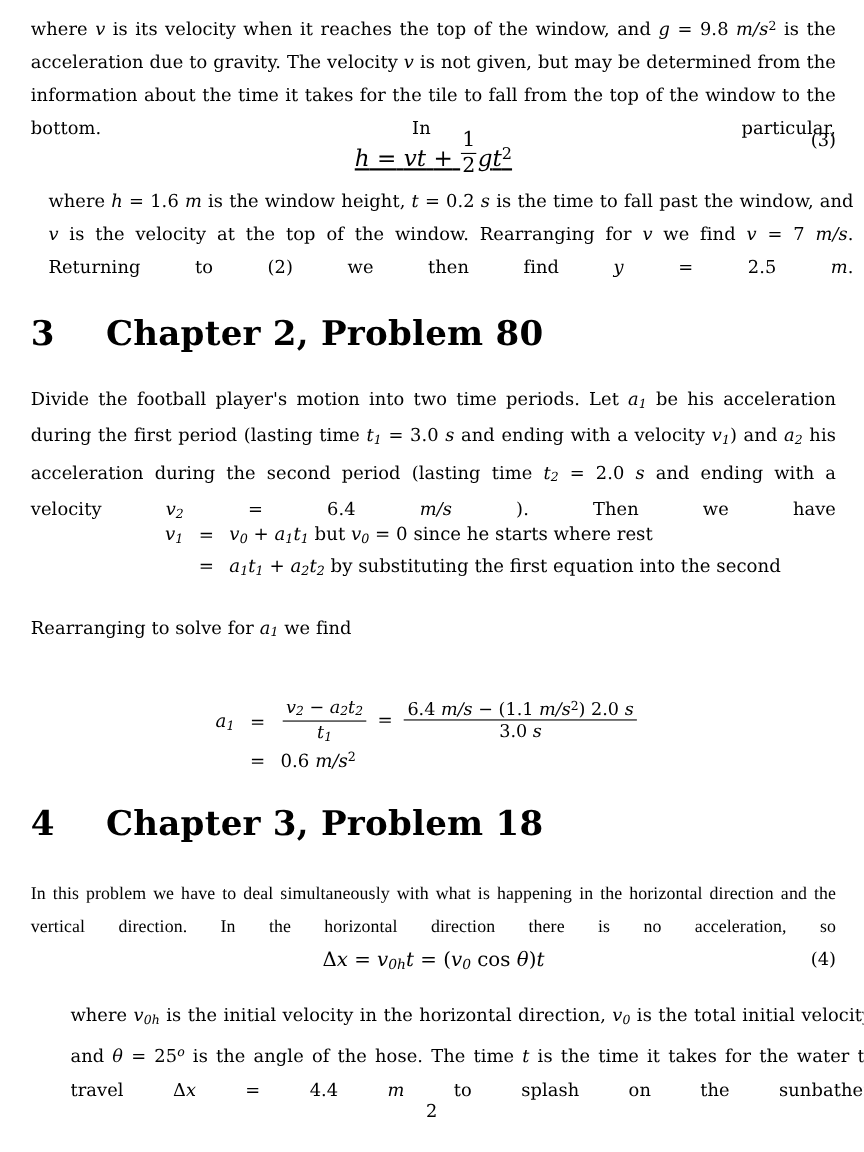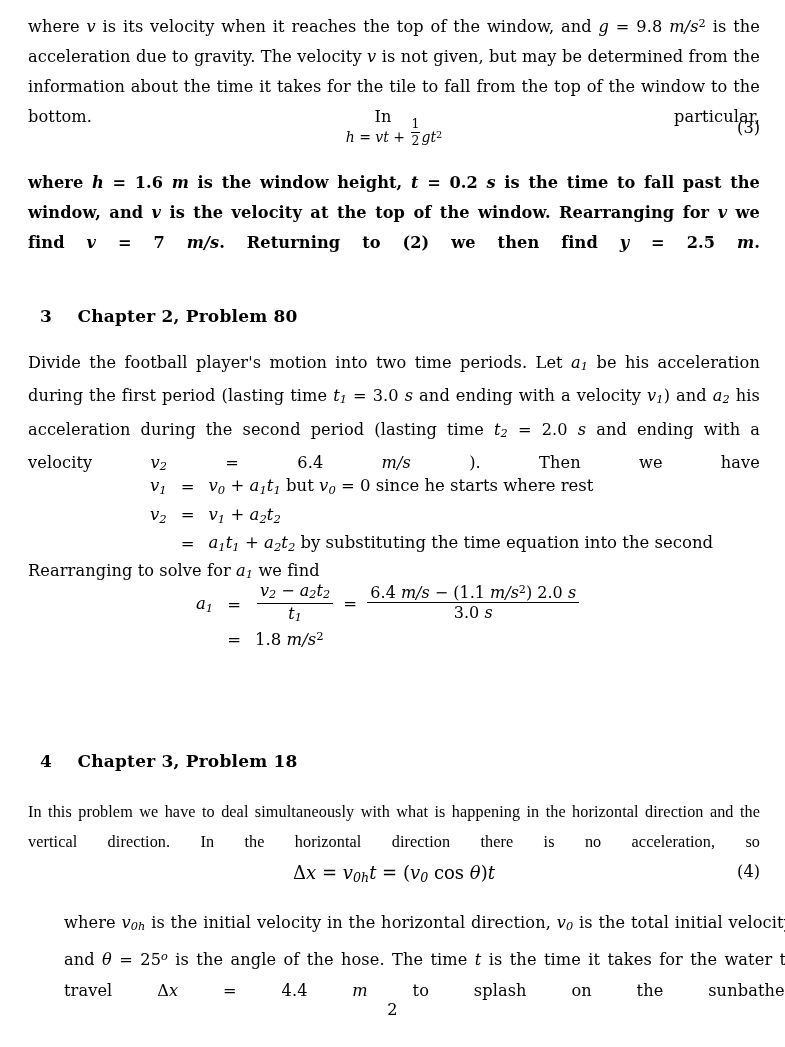--- a/index.html
+++ b/index.html
@@ -56,22 +56,22 @@
     font-style: italic;
   }
   sup {
     font-size: 0.70em;
     vertical-align: 0.45em;
     font-style: italic;
   }
   sup.upr { font-style: normal; }
 
   h2.section {
-    margin: 12px;
-    font-size: 17px;
+    margin: 0;
+    font-size: 31px;
     font-weight: bold;
     letter-spacing: 0.2px;
     line-height: 30px;
     white-space: pre;
   }
 
   
   .eqline {
     position: relative;
     width: 732px;
@@ -166,71 +166,66 @@
 
 <div class="page">
 
   <div class="body-col">
 
     <div style="position:absolute; left:0; top:8px; width:732px;">
       <p class="para"><span class="txt">where </span><span class="mi">v</span><span class="txt"> is its velocity when it reaches the top of the window, and </span><span class="mi">g</span><span class="txt"> = 9.8 </span><span class="mi">m/s</span><sup class="upr">2</sup><span class="txt"> is the acceleration due to gravity. The velocity </span><span class="mi">v</span><span class="txt"> is not given, but may be determined from the information about the time it takes for the tile to fall from the top of the window to the bottom. In particular,</span></p>
     </div>
 
     <div class="eqline eq-center" style="position:absolute; left:0; top:118px;">
-      <span class="math" style="font-size:14px;"><span class="mi">h</span> <span class="up">=</span> <span class="mi">vt</span> <span class="up">+</span> <span class="frac half"><span class="num up">1</span><span class="den up">2</span></span><span class="mi">g</span><span class="mi">t</span><sup class="upr">2</sup></span>
+      <span class="math" style="font-size:21px;text-decoration:underline;"><span class="mi">h</span> <span class="up">=</span> <span class="mi">vt</span> <span class="up">+</span> <span class="frac half"><span class="num up">1</span><span class="den up">2</span></span><span class="mi">g</span><span class="mi">t</span><sup class="upr">2</sup></span>
       <span class="eqnum">(3)</span>
     </div>
 
-    <div style="position:absolute; left:0; top:168px; width:732px;font-weight:bold;">
+    <div style="position:absolute; left:16px; top:168px; width:732px;">
       <p class="para"><span class="txt">where </span><span class="mi">h</span><span class="txt"> = 1.6 </span><span class="mi">m</span><span class="txt"> is the window height, </span><span class="mi">t</span><span class="txt"> = 0.2 </span><span class="mi">s</span><span class="txt"> is the time to fall past the window, and </span><span class="mi">v</span><span class="txt"> is the velocity at the top of the window. Rearranging for </span><span class="mi">v</span><span class="txt"> we find </span><span class="mi">v</span><span class="txt"> = 7 </span><span class="mi">m/s</span><span class="txt">. Returning to (2) we then find </span><span class="mi">y</span><span class="txt"> = 2.5 </span><span class="mi">m</span><span class="txt">.</span></p>
     </div>
 
     <div style="position:absolute; left:0; top:289px;">
       <h2 class="section"><span>3</span><span class="spw"></span><span class="spw"></span><span class="spw"></span><span>Chapter 2, Problem 80</span></h2>
     </div>
 
     <div style="position:absolute; left:0; top:348px; width:732px;">
       <p class="para"><span class="txt">Divide the football player's motion into two time periods. Let </span><span class="mi">a</span><sub>1</sub><span class="txt"> be his acceleration during the first period (lasting time </span><span class="mi">t</span><sub>1</sub><span class="txt"> = 3.0 </span><span class="mi">s</span><span class="txt"> and ending with a velocity </span><span class="mi">v</span><sub>1</sub><span class="txt">) and </span><span class="mi">a</span><sub>2</sub><span class="txt"> his acceleration during the second period (lasting time </span><span class="mi">t</span><sub>2</sub><span class="txt"> = 2.0 </span><span class="mi">s</span><span class="txt"> and ending with a velocity </span><span class="mi">v</span><sub>2</sub><span class="txt"> = 6.4 </span><span class="mi">m/s</span><span class="txt"> ). Then we have</span></p>
     </div>
 
     <div style="position:absolute; left:0; top:472px;">
       <div class="aligned">
         <div class="row">
           <div class="lhs"><span class="mi">v</span><sub>1</sub></div>
           <div class="rel">=</div>
           <div class="rhs"><span class="mi">v</span><sub>0</sub> <span class="up">+</span> <span class="mi">a</span><sub>1</sub><span class="mi">t</span><sub>1</sub><span class="txt"> but </span><span class="mi">v</span><sub>0</sub> <span class="up">= 0</span><span class="txt"> since he starts where rest</span></div>
         </div>
         <div class="row">
-          <div class="lhs"><span class="mi">v</span><sub>2</sub></div>
-          <div class="rel">=</div>
-          <div class="rhs"><span class="mi">v</span><sub>1</sub> <span class="up">+</span> <span class="mi">a</span><sub>2</sub><span class="mi">t</span><sub>2</sub></div>
-        </div>
-        <div class="row">
           <div class="lhs"></div>
           <div class="rel">=</div>
-          <div class="rhs"><span class="mi">a</span><sub>1</sub><span class="mi">t</span><sub>1</sub> <span class="up">+</span> <span class="mi">a</span><sub>2</sub><span class="mi">t</span><sub>2</sub><span class="txt"> by substituting the time equation into the second</span></div>
+          <div class="rhs"><span class="mi">a</span><sub>1</sub><span class="mi">t</span><sub>1</sub> <span class="up">+</span> <span class="mi">a</span><sub>2</sub><span class="mi">t</span><sub>2</sub><span class="txt"> by substituting the first equation into the second</span></div>
         </div>
       </div>
     </div>
 
     <div style="position:absolute; left:0; top:556px; width:732px;">
       <p class="para nojust"><span class="txt">Rearranging to solve for </span><span class="mi">a</span><sub>1</sub><span class="txt"> we find</span></p>
     </div>
 
-    <div style="position:absolute; left:0; top:581px;">
+    <div style="position:absolute; left:0; top:633px;">
       <div class="aligned frac-block" style="margin-left:168px;">
         <div class="row">
           <div class="lhs"><span class="mi">a</span><sub>1</sub></div>
           <div class="rel">=</div>
           <div class="rhs"><span class="frac"><span class="num"><span class="mi">v</span><sub>2</sub> <span class="up">−</span> <span class="mi">a</span><sub>2</sub><span class="mi">t</span><sub>2</sub></span><span class="den"><span class="mi">t</span><sub>1</sub></span></span><span class="spw"></span><span class="up">=</span><span class="spw"></span><span class="frac"><span class="num"><span class="up">6.4</span> <span class="mi">m/s</span> <span class="up">−</span> <span class="up">(</span><span class="up">1.1</span> <span class="mi">m/s</span><sup class="upr">2</sup><span class="up">)</span> <span class="up">2.0</span> <span class="mi">s</span></span><span class="den"><span class="up">3.0</span> <span class="mi">s</span></span></span></div>
         </div>
         <div class="row">
           <div class="lhs"></div>
           <div class="rel">=</div>
-          <div class="rhs"><span class="up">1.8</span> <span class="mi">m/s</span><sup class="upr">2</sup></div>
+          <div class="rhs"><span class="up">0.6</span> <span class="mi">m/s</span><sup class="upr">2</sup></div>
         </div>
       </div>
     </div>
 
     <div style="position:absolute; left:0; top:734px;">
       <h2 class="section"><span>4</span><span class="spw"></span><span class="spw"></span><span class="spw"></span><span>Chapter 3, Problem 18</span></h2>
     </div>
 
     <div style="position:absolute; left:0; top:797px; width:732px;font-family:Liberation Serif, serif;">
       <p class="para"><span class="txt">In this problem we have to deal simultaneously with what is happening in the horizontal direction and the vertical direction. In the horizontal direction there is no acceleration, so</span></p>

